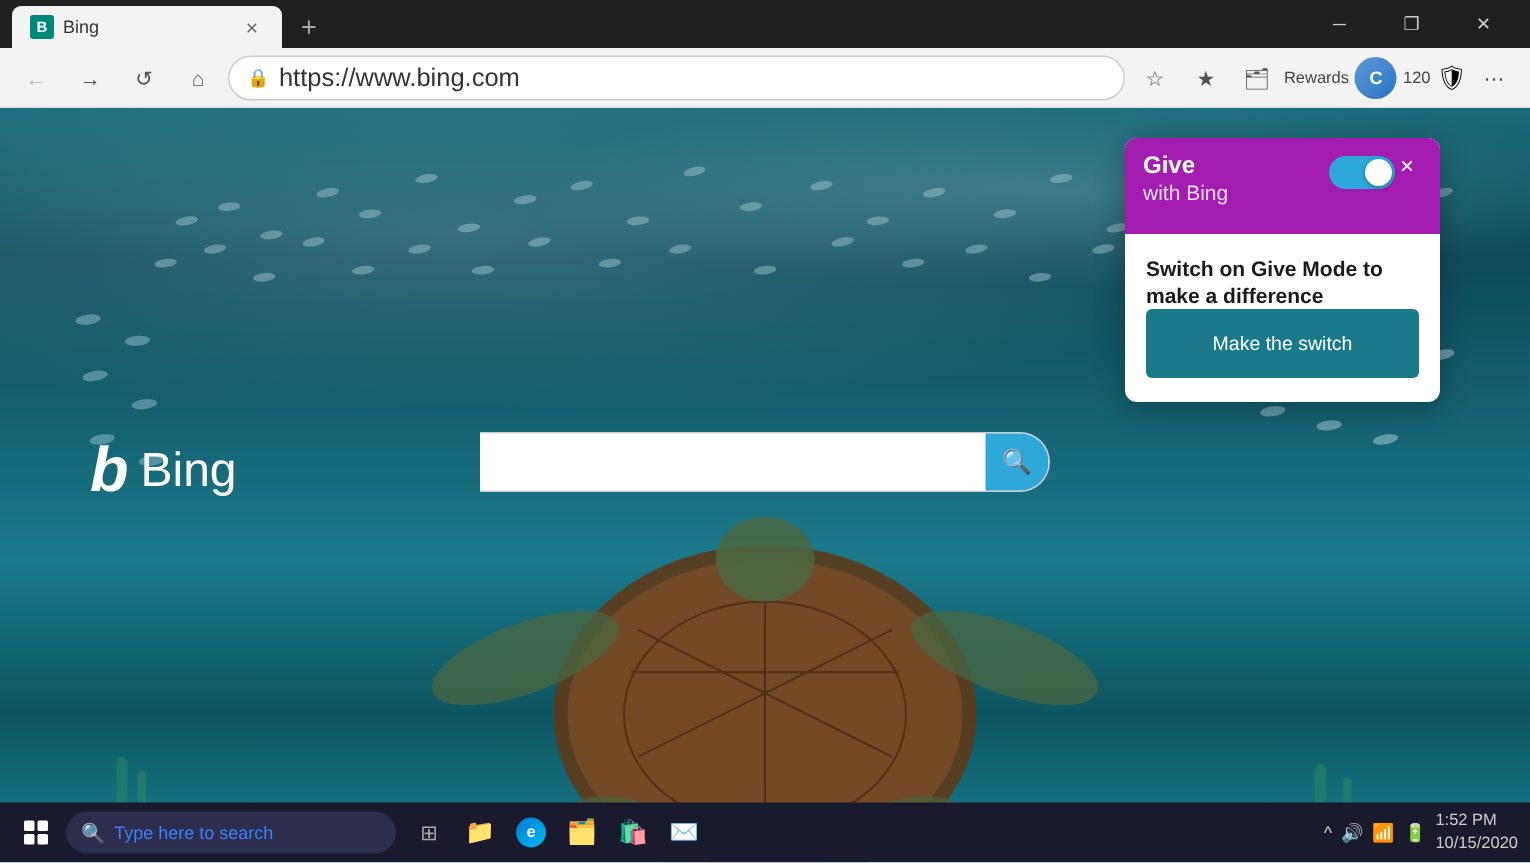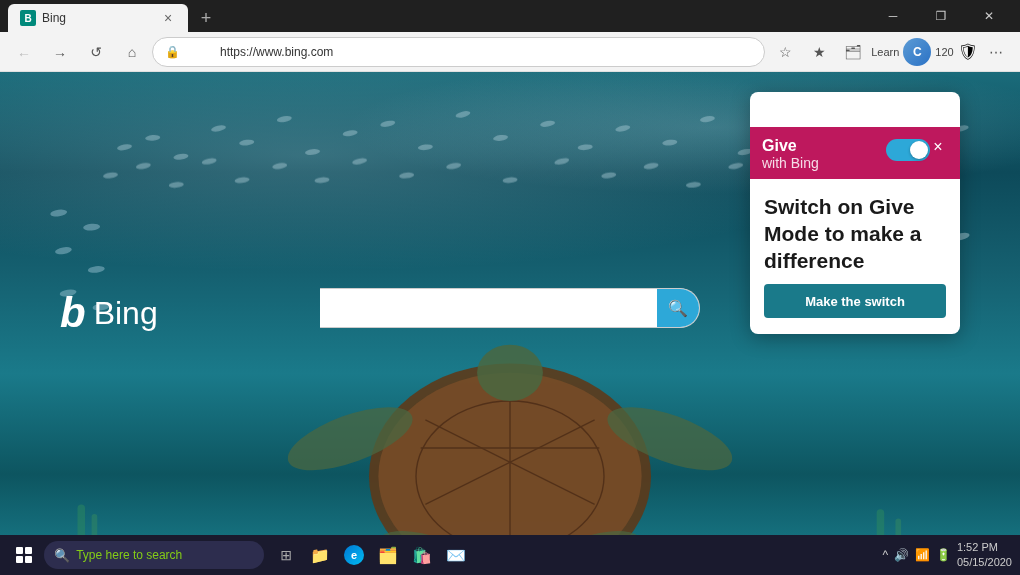--- a/index.html
+++ b/index.html
@@ -125,24 +125,23 @@
       display: flex;
       align-items: center;
       padding: 0 12px;
       gap: 6px;
     }
     .lock-icon {
       color: #666;
       font-size: 12px;
     }
     .address-text {
-      font-size: 12px;
+      font-size: 17px;
       color: #333;
       flex: 1;
-      margin-left: 34px;
     }
     .nav-right {
       display: flex;
       align-items: center;
       gap: 2px;
     }
     .nav-right .nav-btn { color: #555; }
 
     
     .user-area {
@@ -248,27 +247,26 @@
       top: 20px;
       right: 60px;
       width: 210px;
       background: white;
       border-radius: 8px;
       box-shadow: 0 4px 20px rgba(0,0,0,0.3);
       overflow: hidden;
       z-index: 100;
     }
     .popup-header {
-      background: #be185d;
-      padding: 10px 12px 8px;
+      background: #a21caf;
+      padding: 10px 12px 20px;
       display: flex;
       align-items: flex-start;
       justify-content: space-between;
       position: relative;
-      margin-top: 35px;
     }
     .give-logo-area {
       display: flex;
       flex-direction: column;
     }
     .give-title {
       color: white;
       font-size: 16px;
       font-weight: bold;
       line-height: 1.1;
@@ -313,45 +311,44 @@
       top: 2px;
       right: 2px;
       box-shadow: 0 1px 3px rgba(0,0,0,0.3);
     }
 
     
     .popup-body {
       padding: 14px 14px 16px;
     }
     .popup-headline {
-      font-size: 21px;
+      font-size: 14px;
       font-weight: 700;
       color: #1a1a1a;
       line-height: 1.3;
-      margin-bottom: 10px;
     }
     .popup-desc {
       font-size: 11px;
       color: #555;
       line-height: 1.5;
       margin-bottom: 14px;
     }
     .popup-desc a {
       color: #2da8d8;
       text-decoration: none;
     }
     .make-switch-btn {
       width: 100%;
-      height: 34px;
+      height: 46px;
       background: #1a7a8a;
       color: white;
       border: none;
       border-radius: 4px;
       font-size: 13px;
-      font-weight: 700;
+      font-weight: 400;
       cursor: pointer;
       display: flex;
       align-items: center;
       justify-content: center;
     }
 
     
     .taskbar {
       background: #1a1a2e;
       height: 40px;
@@ -389,21 +386,21 @@
       background: #2d2d4e;
       border-radius: 14px;
       display: flex;
       align-items: center;
       padding: 0 10px;
       gap: 6px;
       cursor: text;
     }
     .taskbar-search-text {
       font-size: 12px;
-      color: #84cc16;
+      color: #3b82f6;
     }
     .taskbar-icons {
       display: flex;
       align-items: center;
       gap: 6px;
       margin-left: 4px;
     }
     .taskbar-icon {
       width: 28px;
       height: 28px;
@@ -499,21 +496,21 @@
       <div class="nav-btn">
         <span>☆</span>
       </div>
       <div class="nav-btn">
         <span>★</span>
       </div>
       <div class="nav-btn">
         <span>🗂</span>
       </div>
       <div class="user-area">
-        <span class="reward-count">Learn</span>
+        <span class="reward-count">Rewards</span>
         <div class="avatar-circle">C</div>
         <span class="reward-count">120</span>
         <span>🛡</span>
       </div>
       <div class="nav-btn">
         <span>⋯</span>
       </div>
     </div>
   </div>
 
@@ -693,20 +690,20 @@
           <span style="font-size:16px;">✉️</span>
         </div>
       </div>
       <div class="taskbar-sys">
         <span class="sys-icon">^</span>
         <span class="sys-icon">🔊</span>
         <span class="sys-icon">📶</span>
         <span class="sys-icon">🔋</span>
         <div class="taskbar-time">
           <div>1:52 PM</div>
-          <div>05/15/2020</div>
+          <div>10/15/2020</div>
         </div>
       </div>
     </div>
 
   </div>
 
 </div>
 
 </body></html>

